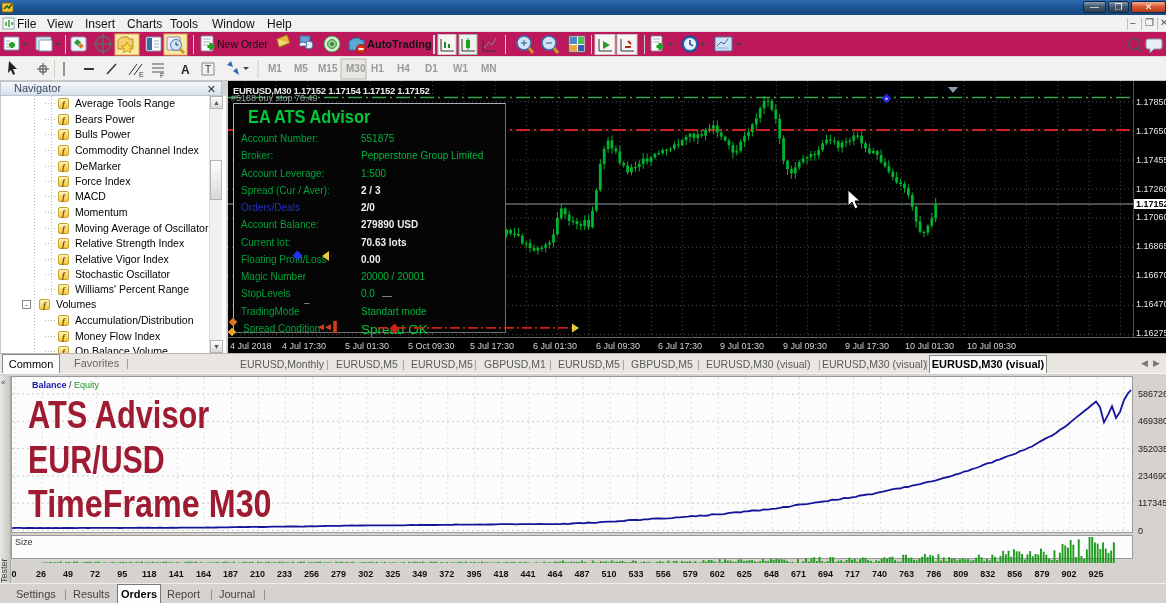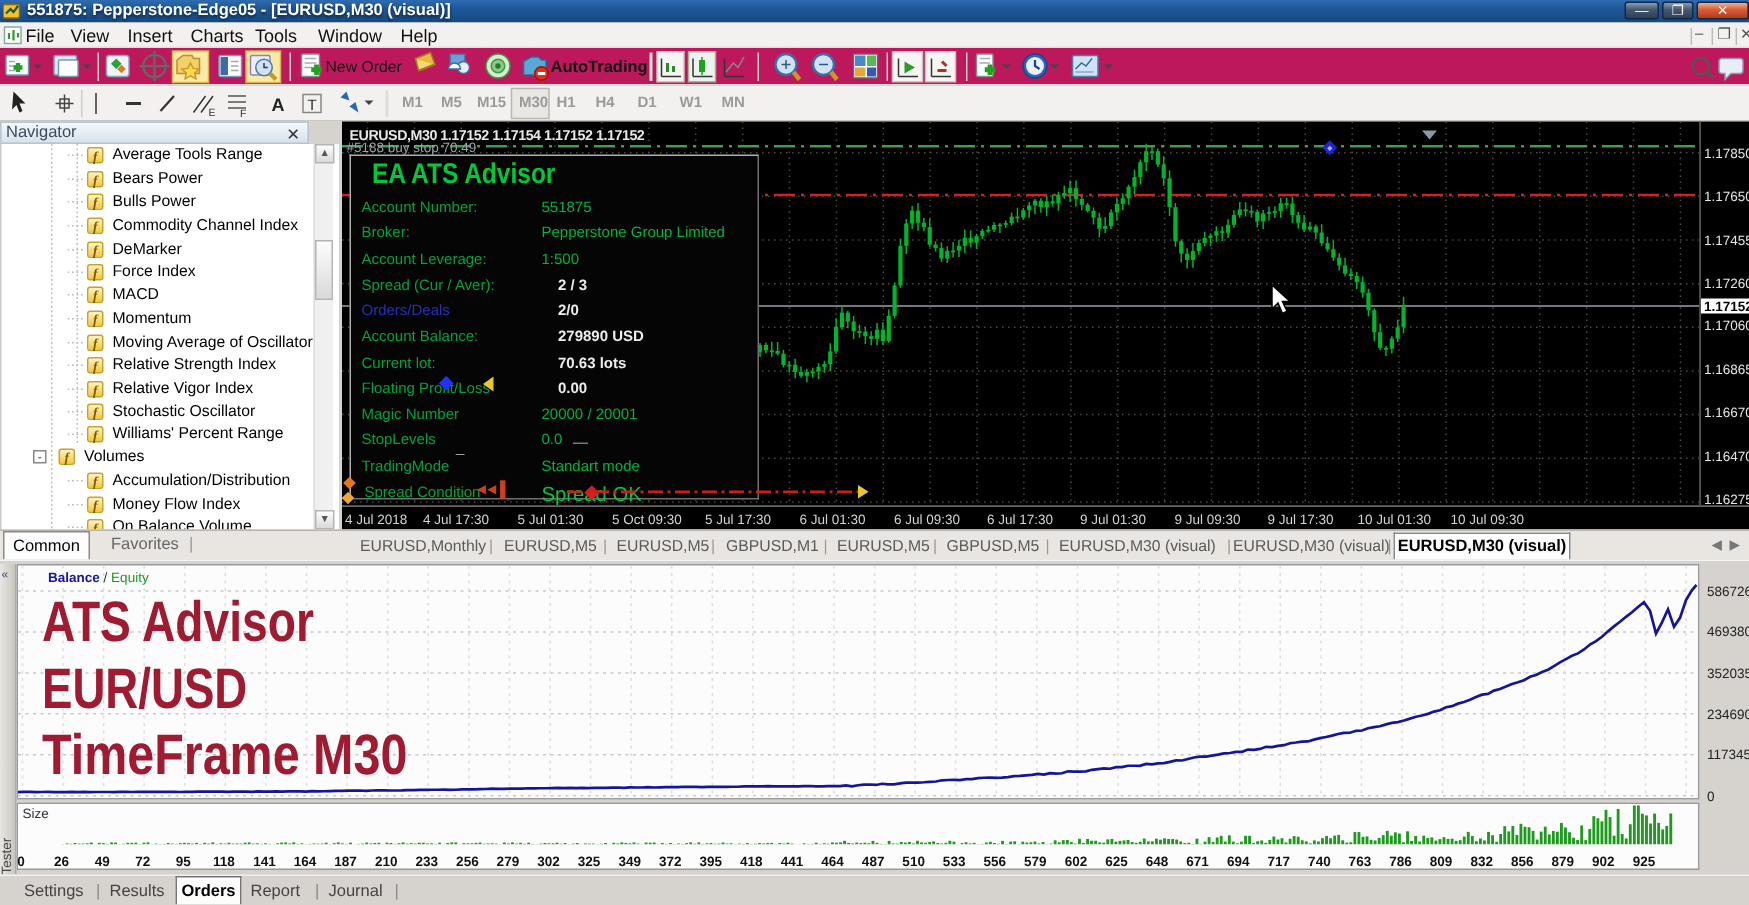--- a/index.html
+++ b/index.html
@@ -9,68 +9,67 @@
 #title .txt{position:absolute;left:18px;top:1px;font-weight:bold;text-shadow:0 1px 2px #123}
 .winbtn{position:absolute;top:1px;height:12px;border-radius:2px;border:1px solid #0e2a4a;font-size:9px;color:#fff;text-align:center;line-height:10px}
 
 #menu{left:0;top:15px;width:1166px;height:17px;background:#f2f1ef;border-bottom:1px solid #e0dfdc;font-size:12px;color:#111}
 #menu span.m{position:absolute;top:2px}
 
 #tb1{left:0;top:32px;width:1166px;height:25px;background:#be185d;border-bottom:1px solid #dddcd8}
 #tb2{left:0;top:57px;width:1166px;height:24px;background:#f2f1ef;border-bottom:1px solid #c9c7c2}
 .tfbtn{position:absolute;top:3px;font-size:10px;color:#9a9a9a;font-weight:bold}
 
-#navcap{left:0;top:81px;width:206px;height:15px;background:linear-gradient(#f5f8fb,#d7e1ec);border:1px solid #b9c4d1;font-size:11px;color:#3a4a5a;padding-left:3px}
+#navcap{left:0;top:81px;width:222px;height:15px;background:linear-gradient(#f5f8fb,#d7e1ec);border:1px solid #b9c4d1;font-size:11px;color:#3a4a5a;padding-left:13px}
 #navbody{left:0;top:96px;width:226px;height:257px;background:#fff;border-left:1px solid #c8c8c8;overflow:hidden}
 .ti{position:absolute;font-size:10.5px;color:#000;white-space:nowrap}
 .ficon{position:absolute;width:11px;height:11px;background:linear-gradient(#fff3c0,#f3c83e);border:1px solid #c9a22c;border-radius:2px;font:italic bold 9px "Liberation Serif",serif;color:#7a5a00;text-align:center;line-height:10px}
 #navscroll{left:209px;top:96px;width:13px;height:257px;background:#f0f0f0;border-left:1px solid #dcdcdc}
 .sbtn{position:absolute;left:0;width:13px;height:13px;background:linear-gradient(#fdfdfd,#d9d9d9);border:1px solid #b5b5b5;color:#555;font-size:7px;text-align:center;line-height:11px}
 
 #navtabs{left:0;top:353px;width:228px;height:20px;background:#e9e6e1;border-top:1px solid #b9b6b0;font-size:11px}
 
 #plot{left:228px;top:81px;width:905px;height:256px;background:#000}
 #paxis{left:1133px;top:81px;width:33px;height:256px;background:#000;border-left:1px solid #555;font-size:9px;color:#e6e6e6}
 #paxis div{position:absolute;left:2px}
 #taxis{left:228px;top:337px;width:938px;height:16px;background:#000;border-top:1px solid #666;font-size:9px;color:#cfcfcf}
 #taxis div{position:absolute;top:3px;white-space:nowrap;font-weight:normal;color:#d4d4d4}
 
 #ea{left:233px;top:103px;width:273px;height:230px;background:#050505;border:1px solid #b0b0b0;border-right-color:#707070;border-bottom-color:#707070}
 #ea .t{position:absolute;left:14px;top:2px;font-size:19px;font-weight:bold;color:#00c838;transform:scaleX(.86);transform-origin:left top}
 .el{position:absolute;left:7px;font-size:10px;color:#00a23a;white-space:nowrap}
 .ev{position:absolute;left:127px;font-size:10px;color:#00b33e;white-space:nowrap}
-.evw{position:absolute;left:138px;font-size:10px;color:#ededed;font-weight:bold;white-space:nowrap}
+.evw{position:absolute;left:127px;font-size:10px;color:#ededed;font-weight:bold;white-space:nowrap}
 
 #ctabs{left:228px;top:353px;width:938px;height:20px;background:#e9e6e1;border-top:1px solid #b9b6b0;font-size:10.5px;color:#5a5a5a}
 #ctabs span{position:absolute;top:4px;white-space:nowrap}
 #acttab{position:absolute;left:701px;top:1px;width:118px;height:19px;background:#fdfdfd;border:1px solid #8a8a8a;border-bottom:none;font-weight:bold;color:#000;text-align:center;line-height:17px;font-size:11px}
 
 #split{left:0;top:373px;width:1166px;height:3px;background:#d6d3ce;border-top:1px solid #f5f5f5}
 
 #tester{left:0;top:376px;width:1166px;height:227px;background:#d6d3ce}
 #tstrip{left:0;top:376px;width:11px;height:207px;background:linear-gradient(90deg,#e8e6e2,#c9c6c0);border-right:1px solid #aaa}
 #tstrip .v{position:absolute;left:-1px;top:195px;transform:rotate(-90deg);transform-origin:6px 6px;font-size:9px;color:#444;white-space:nowrap}
 #tplot{left:11px;top:376px;width:1122px;height:157px;background:#fcfcfc;border:1px solid #9a9a9a}
 #tyaxis{left:1136px;top:376px;width:30px;height:157px;font-size:9px;color:#222}
 #tyaxis div{position:absolute;left:2px}
-#tsize{left:11px;top:535px;width:1122px;height:45px;background:#fcfcfc;border:1px solid #9a9a9a}
+#tsize{left:11px;top:535px;width:1122px;height:24px;background:#fcfcfc;border:1px solid #9a9a9a}
 #txaxis{left:11px;top:564px;width:1155px;height:19px;font-size:9px;color:#111;font-weight:bold}
 #txaxis div{position:absolute;top:5px;transform:translateX(-50%)}
 #ttabs{left:0;top:583px;width:1166px;height:20px;background:#d6d3ce;border-top:1px solid #efefef;font-size:11px;color:#444}
 #ttabs span{position:absolute;top:4px}
 .redtxt{position:absolute;color:#9e1b32;font-weight:bold;font-size:38px;white-space:nowrap;transform-origin:left top}
 </style></head>
 <body>
 <div id="app">
 <div class="abs" id="title">
 <svg class="abs" style="left:2px;top:1px" width="13" height="13">
         <rect x="0" y="2" width="11" height="9" rx="1" fill="#f5c12c" stroke="#8a6a10"></rect>
         <path d="M2 8l3-3 2 2 3-4" stroke="#1a5a2a" stroke-width="1.5" fill="none"></path>
       </svg>
-<span class="txt">551875: Pepperstone-Edge05 - [EURUSD,M30 (visual)]</span>
 <div class="winbtn" style="left:1083px;width:23px;background:linear-gradient(#8a9bb0 0%,#45586e 45%,#2e4056 100%)">—</div>
 <div class="winbtn" style="left:1108px;width:21px;background:linear-gradient(#8a9bb0 0%,#45586e 45%,#2e4056 100%)">❐</div>
 <div class="winbtn" style="left:1131px;width:35px;background:linear-gradient(#f0b090 0%,#d85c34 45%,#b53a1a 100%)">✕</div>
     </div>
 <div class="abs" id="menu">
       <span class="m" style="left:17px">File</span>
       <span class="m" style="left:47px">View</span>
       <span class="m" style="left:85px">Insert</span>
       <span class="m" style="left:127px">Charts</span>
       <span class="m" style="left:170px">Tools</span>

